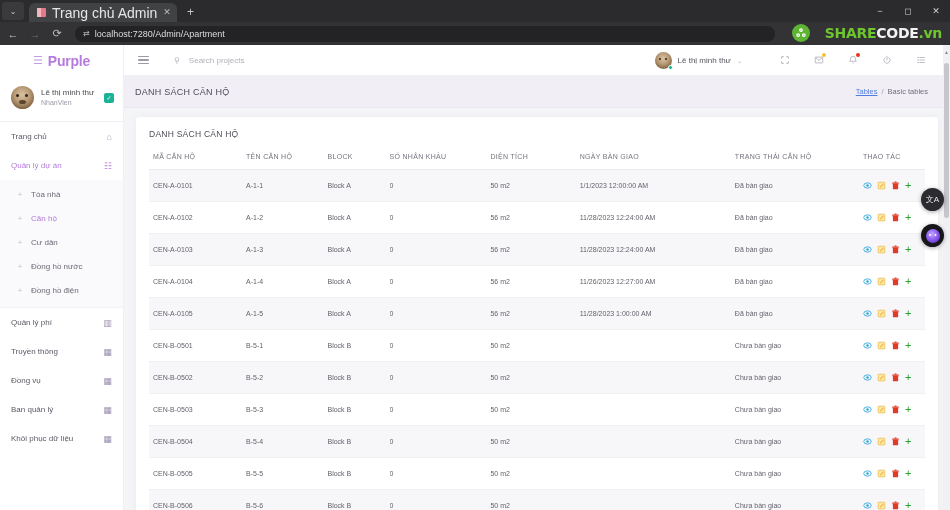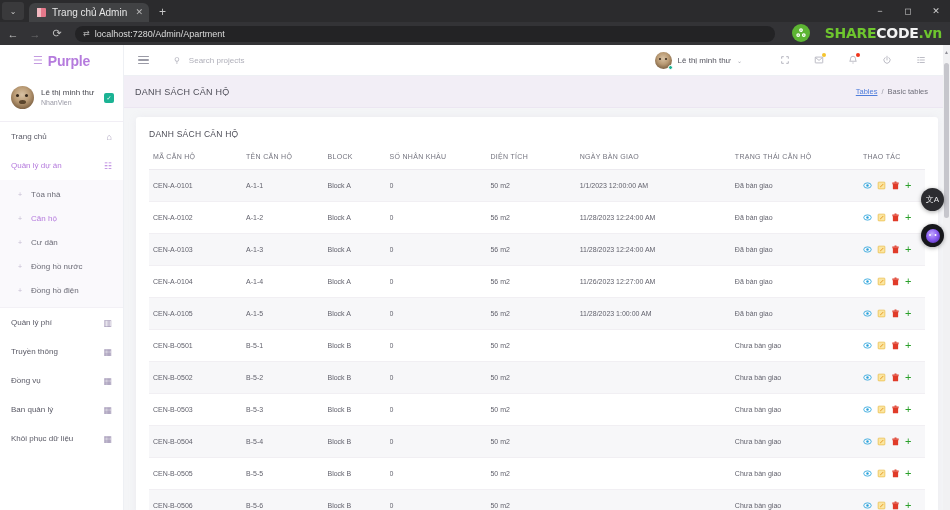--- a/index.html
+++ b/index.html
@@ -25,21 +25,21 @@
     height: 19px; background: #414244; border-radius: 6px 6px 0 0;
     display: flex; align-items: center; padding: 0 6px 0 8px;
     margin-left: 5px; min-width: 120px; gap: 6px;
   }
   .tab-fav {
     width: 9px; height: 9px; background: #e5788a; border-radius: 1px; flex: none;
     position: relative;
   }
   .tab-fav::after{ content:""; position:absolute; left:0; top:0; width:4px; height:9px; background:#f2b8c0;}
   .tab-title {
-    color: #e6e6e6; font-size: 10px; white-space: nowrap; overflow: hidden;
+    color: #e6e6e6; font-size: 14px; white-space: nowrap; overflow: hidden;
     flex: 1;
   }
   .tab-close { color: #b9b9b9; font-size: 9px; line-height: 1; }
   .tab-new { color: #c8c8c8; font-size: 12px; margin-left: 10px; margin-bottom: 3px; }
 
   .wincontrols{
     position:absolute; right:0; top:0; height:22px; display:flex; align-items:center; gap:0;
   }
   .wc { width:28px; height:22px; display:flex; align-items:center; justify-content:center;
         color:#cfcfcf; font-size:9px;}

